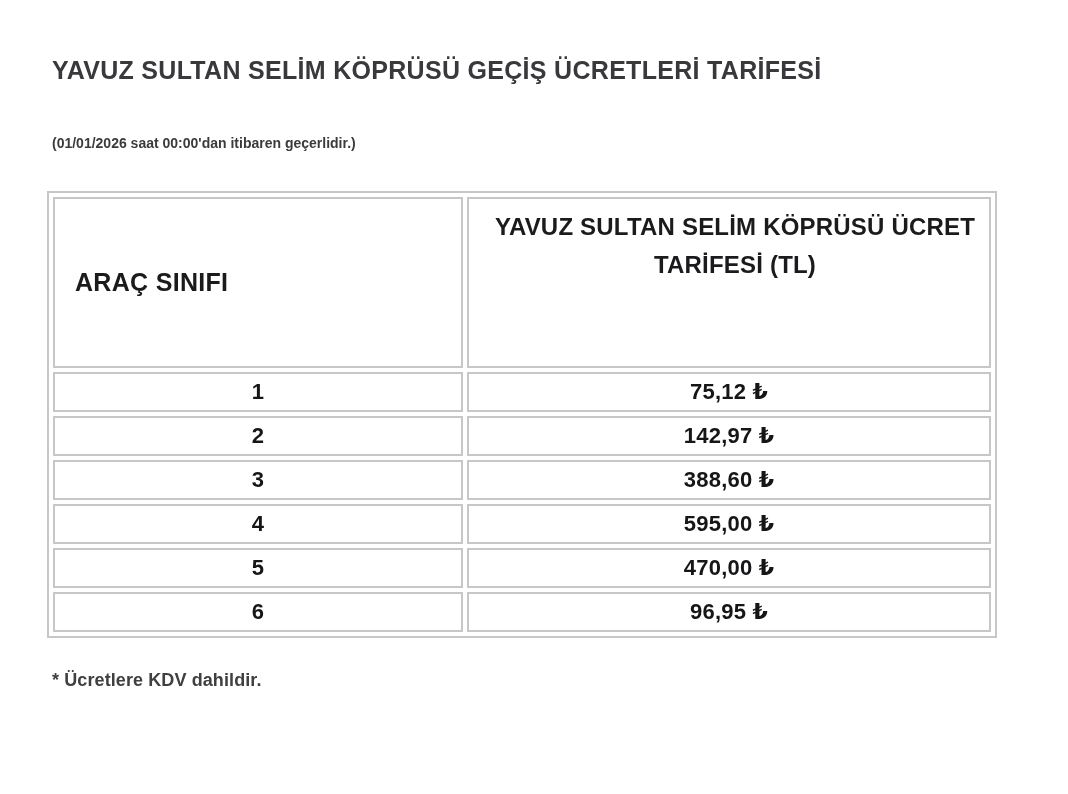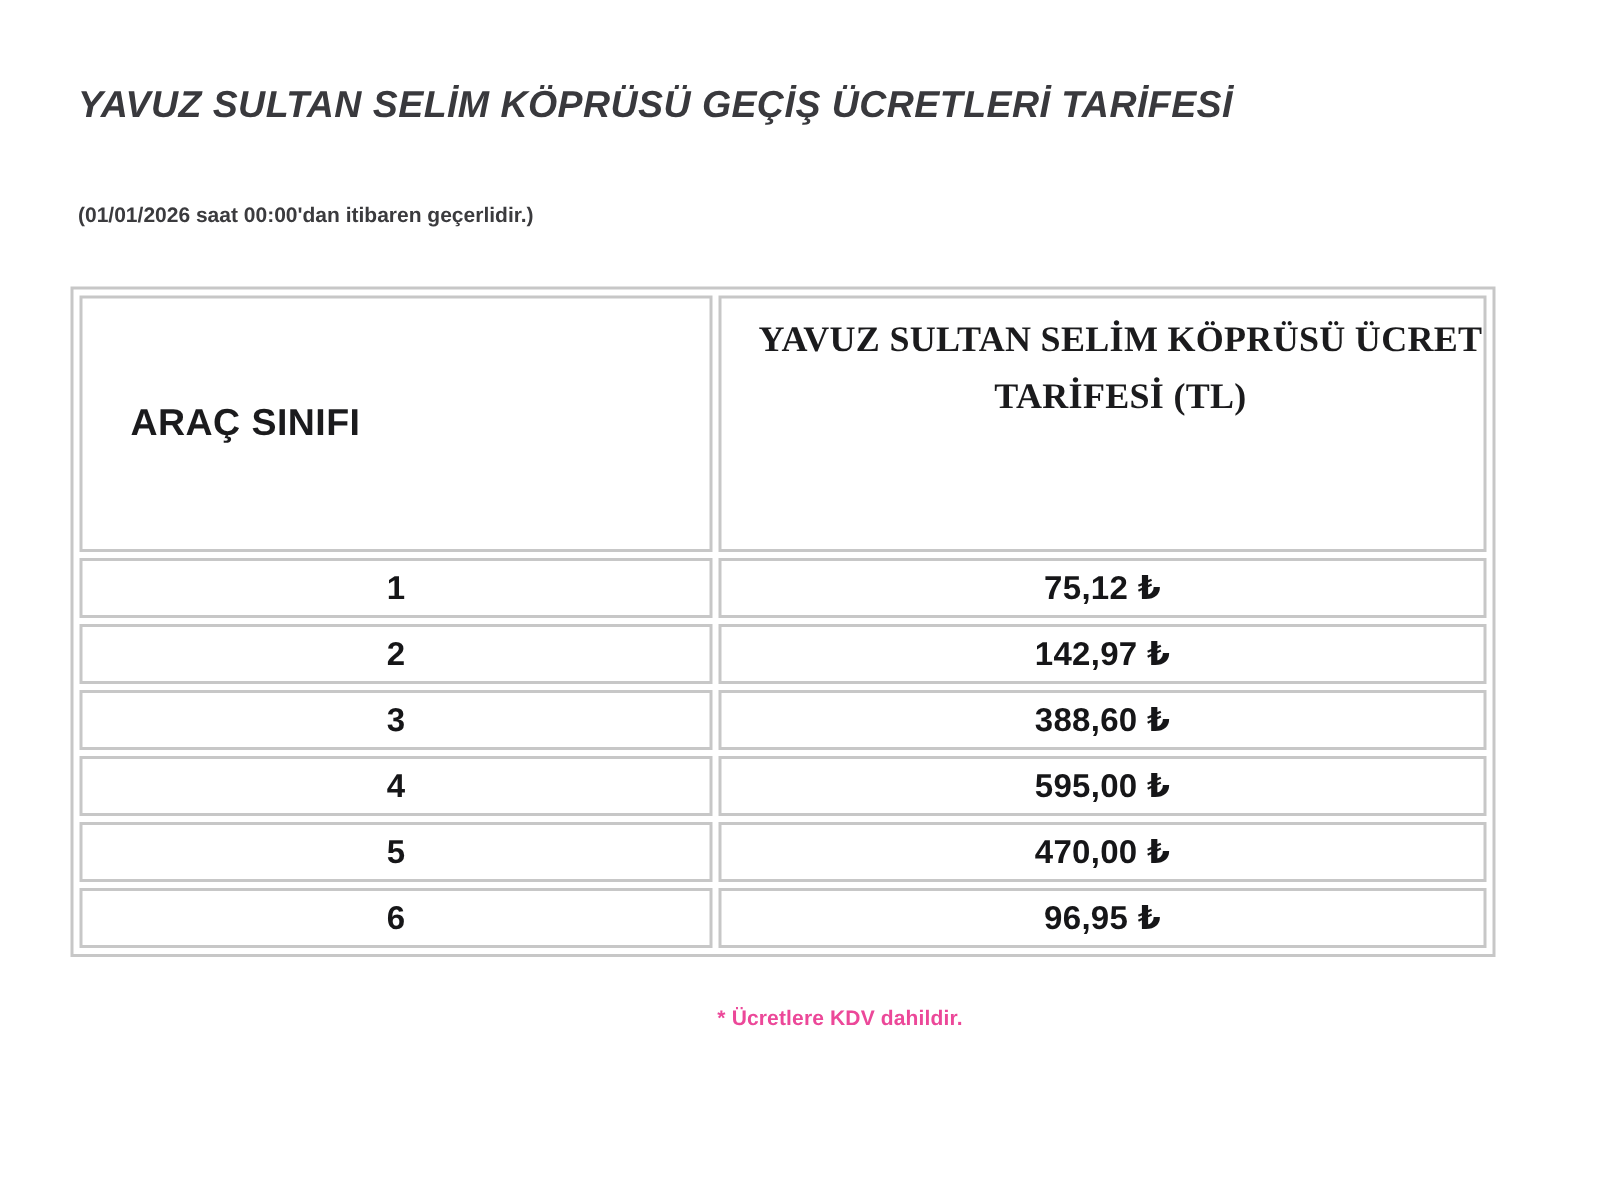--- a/index.html
+++ b/index.html
@@ -17,21 +17,20 @@
   }
   .page {
     padding: 56px 0 0 47px;
   }
   .doc-title {
     margin: 0 0 0 5px;
     font-size: 25px;
     letter-spacing: 0.3px;
     color: #39393d;
     white-space: nowrap;
-    font-style: italic;
   }
   .doc-subtitle {
     margin: 50px 0 0 5px;
     font-size: 14px;
     color: #3b3b3e;
   }
   table.tariff {
     margin-top: 40px;
     width: 950px;
     border-collapse: separate;
@@ -44,33 +43,32 @@
   table.tariff td {
     border: 2px solid #c7c7c7;
     background: #ffffff;
     overflow: hidden;
   }
   th.col-class {
     width: 385px;
     height: 165px;
     text-align: left;
     vertical-align: middle;
-    padding-left: 32px;
+    padding-left: 20px;
     font-size: 25px;
     color: #1b1b1d;
     letter-spacing: 0.3px;
     margin-left: 20px;
   }
   th.col-fee {
     vertical-align: top;
     text-align: center;
     padding-top: 9px;
     font-size: 24px;
     color: #1b1b1d;
-    font-family: Liberation Serif, serif;
   }
   .fee-header-text {
     width: 530px;
     margin: 0 auto;
     line-height: 1.6;
     letter-spacing: 0.2px;
   }
   td.cell-class,
   td.cell-fee {
     height: 34px;
@@ -78,24 +76,23 @@
     vertical-align: middle;
     font-size: 22px;
     color: #161618;
     letter-spacing: 0.2px;
   }
   .notes {
     margin: 32px 0 0 5px;
   }
   .note {
     margin: 0 0 15px 0;
-    font-size: 14px;
-    color: #ec4899;
+    font-size: 18px;
+    color: #404040;
     letter-spacing: 0.1px;
-    text-align: center;
   }
 </style>
 </head>
 <body>
 
 <div class="page">
 
   <h1 class="doc-title">YAVUZ SULTAN SELİM KÖPRÜSÜ GEÇİŞ ÜCRETLERİ TARİFESİ</h1>
 
   <p class="doc-subtitle">(01/01/2026 saat 00:00'dan itibaren geçerlidir.)</p>

